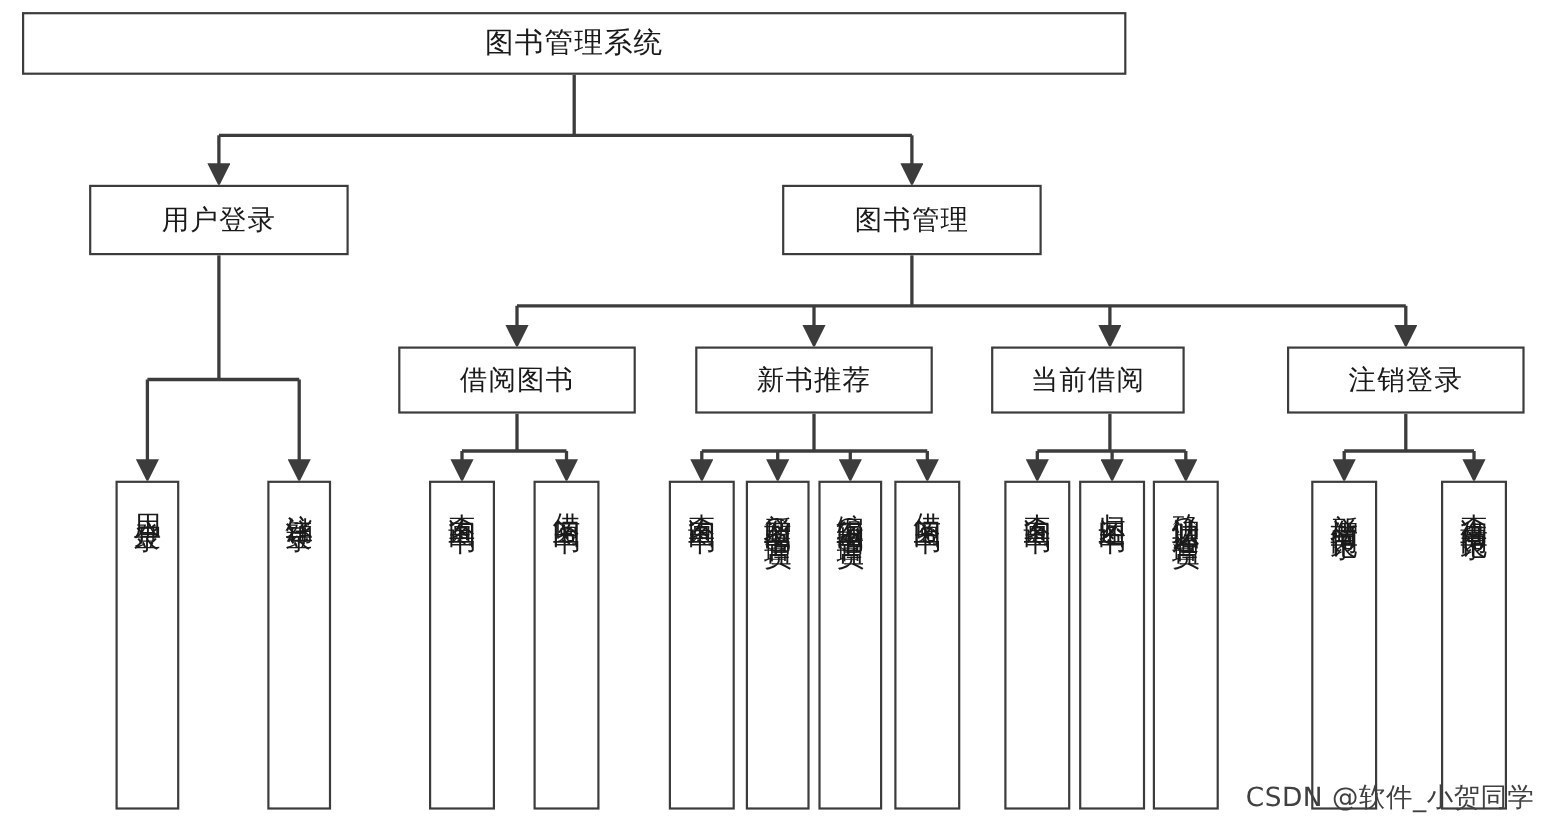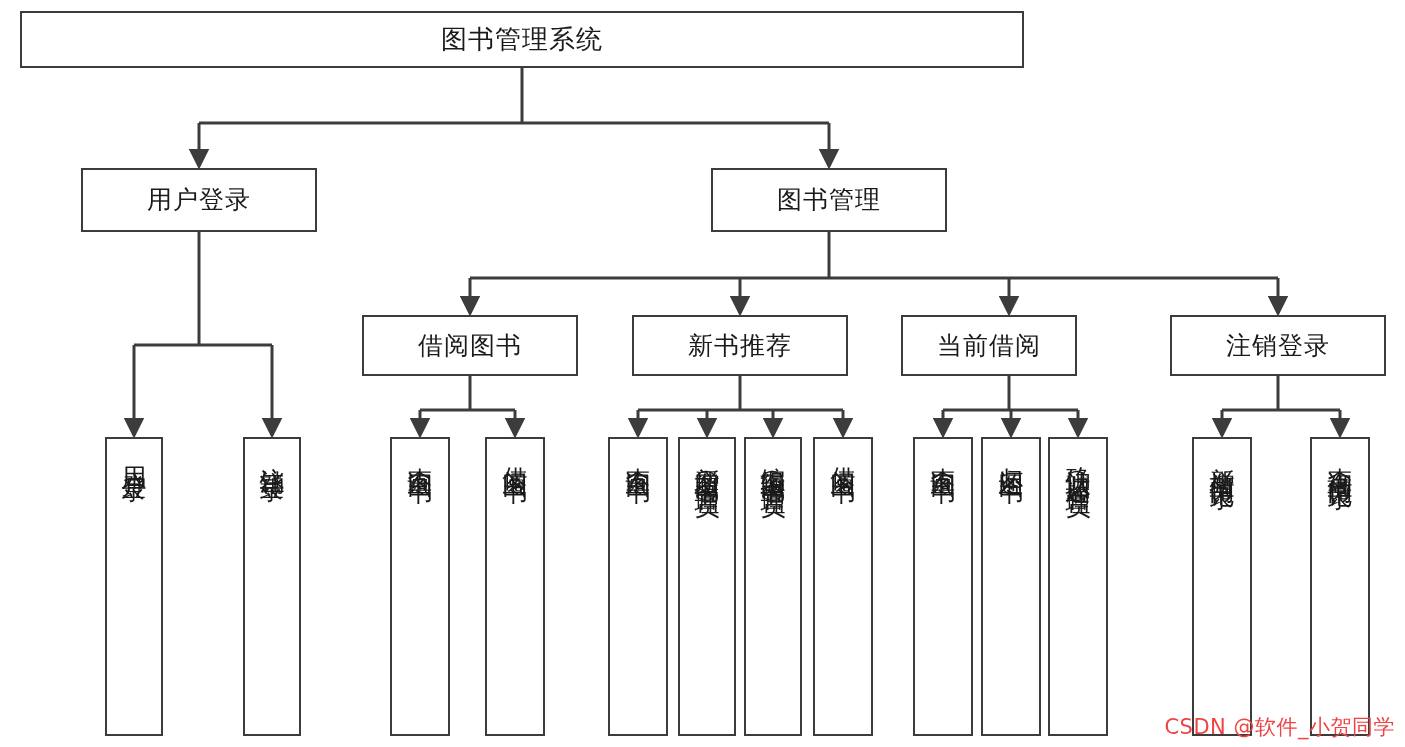--- a/index.html
+++ b/index.html
@@ -60,22 +60,22 @@
     text-orientation: upright;
     font-size: 25px;
     letter-spacing: 4px;
     line-height: 1;
     white-space: nowrap;
   }
   .watermark {
     position: absolute;
     right: 10px;
     bottom: 6px;
-    font-size: 21px;
-    color: #ef4444;
+    font-size: 24px;
+    color: #404040;
     letter-spacing: 0.5px;
     white-space: nowrap;
     user-select: none;
   }
 </style>
 </head>
 <body>
 
 <div id="canvas">
 

